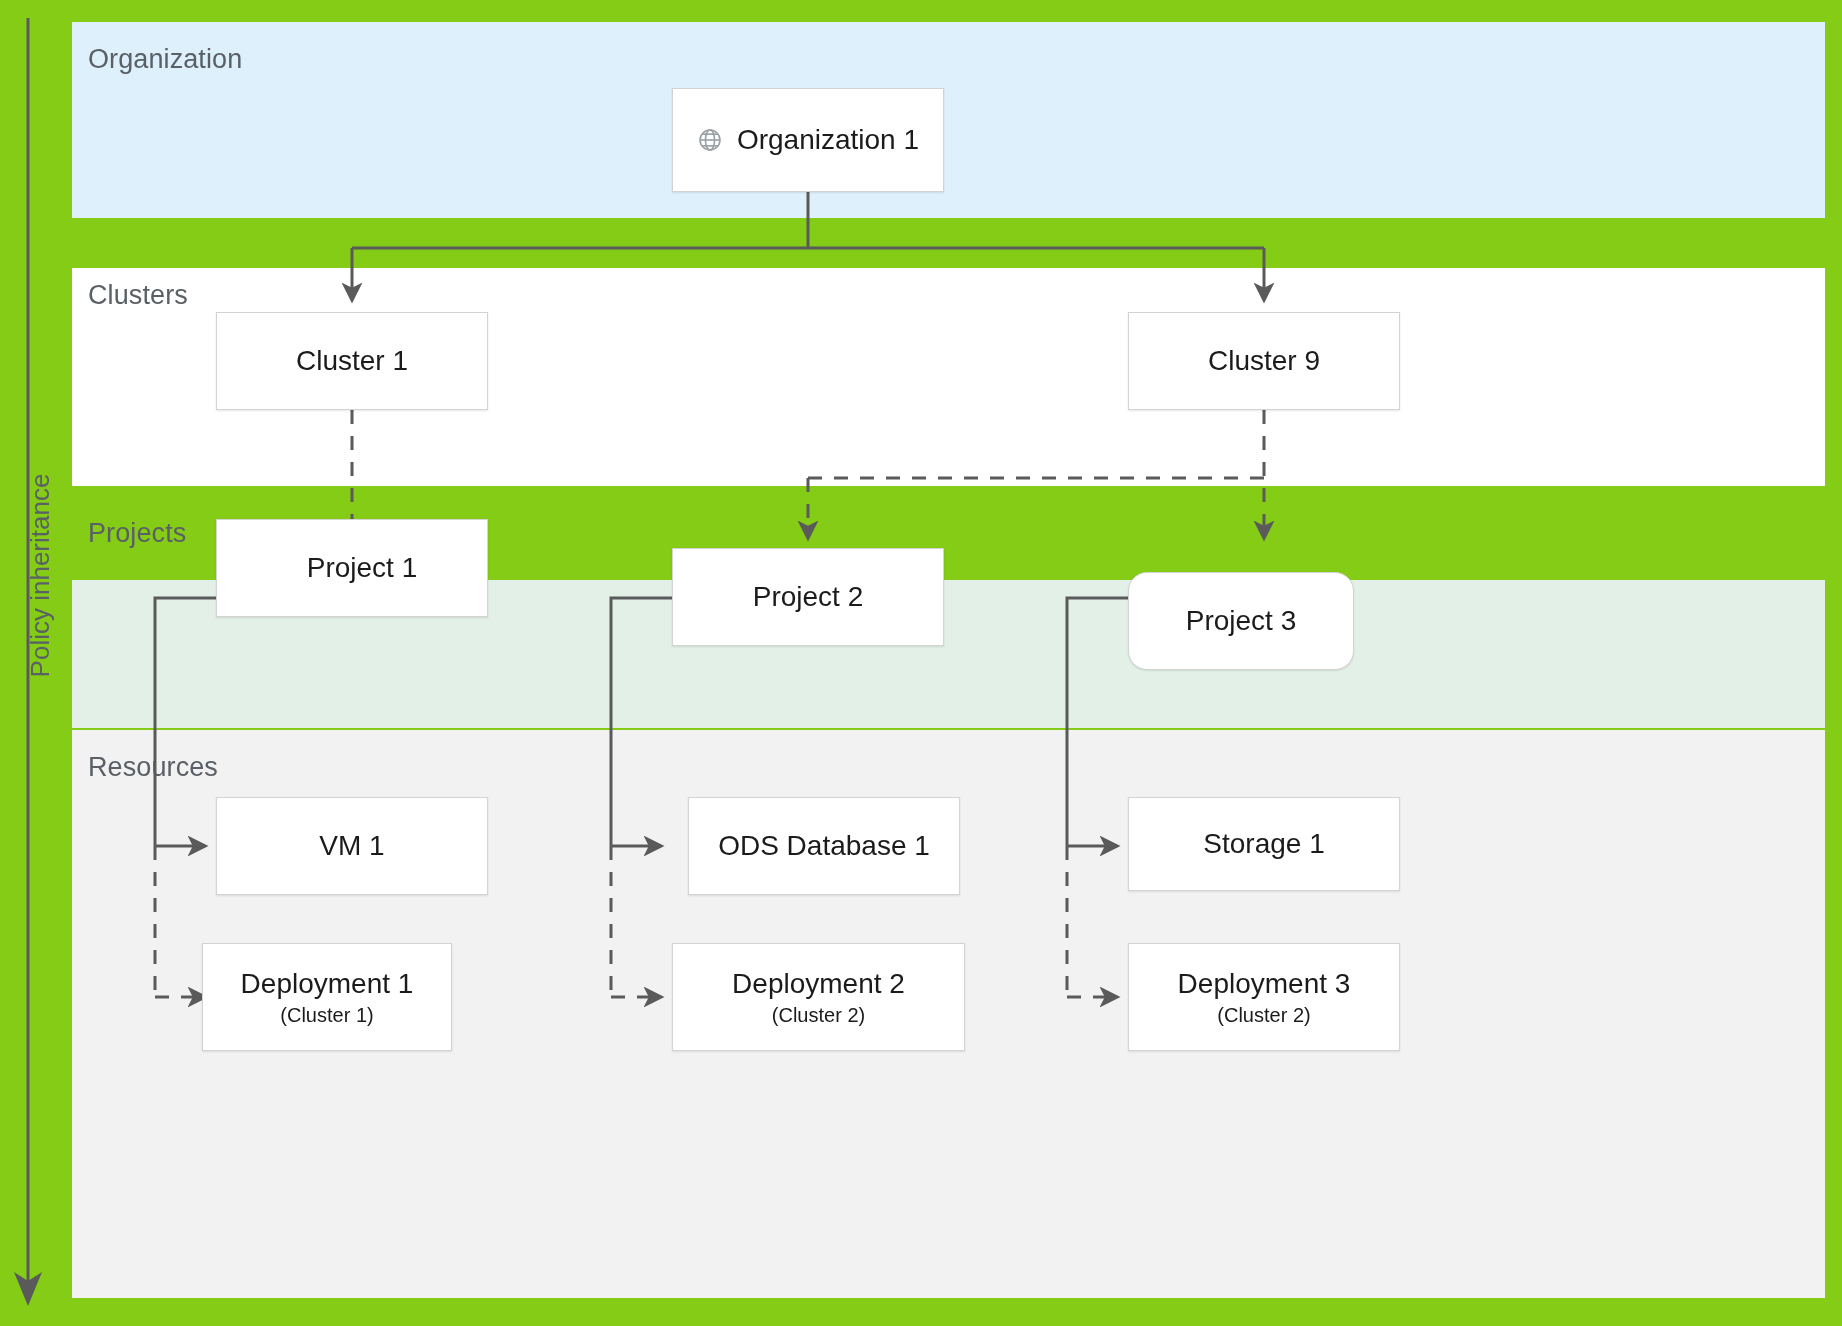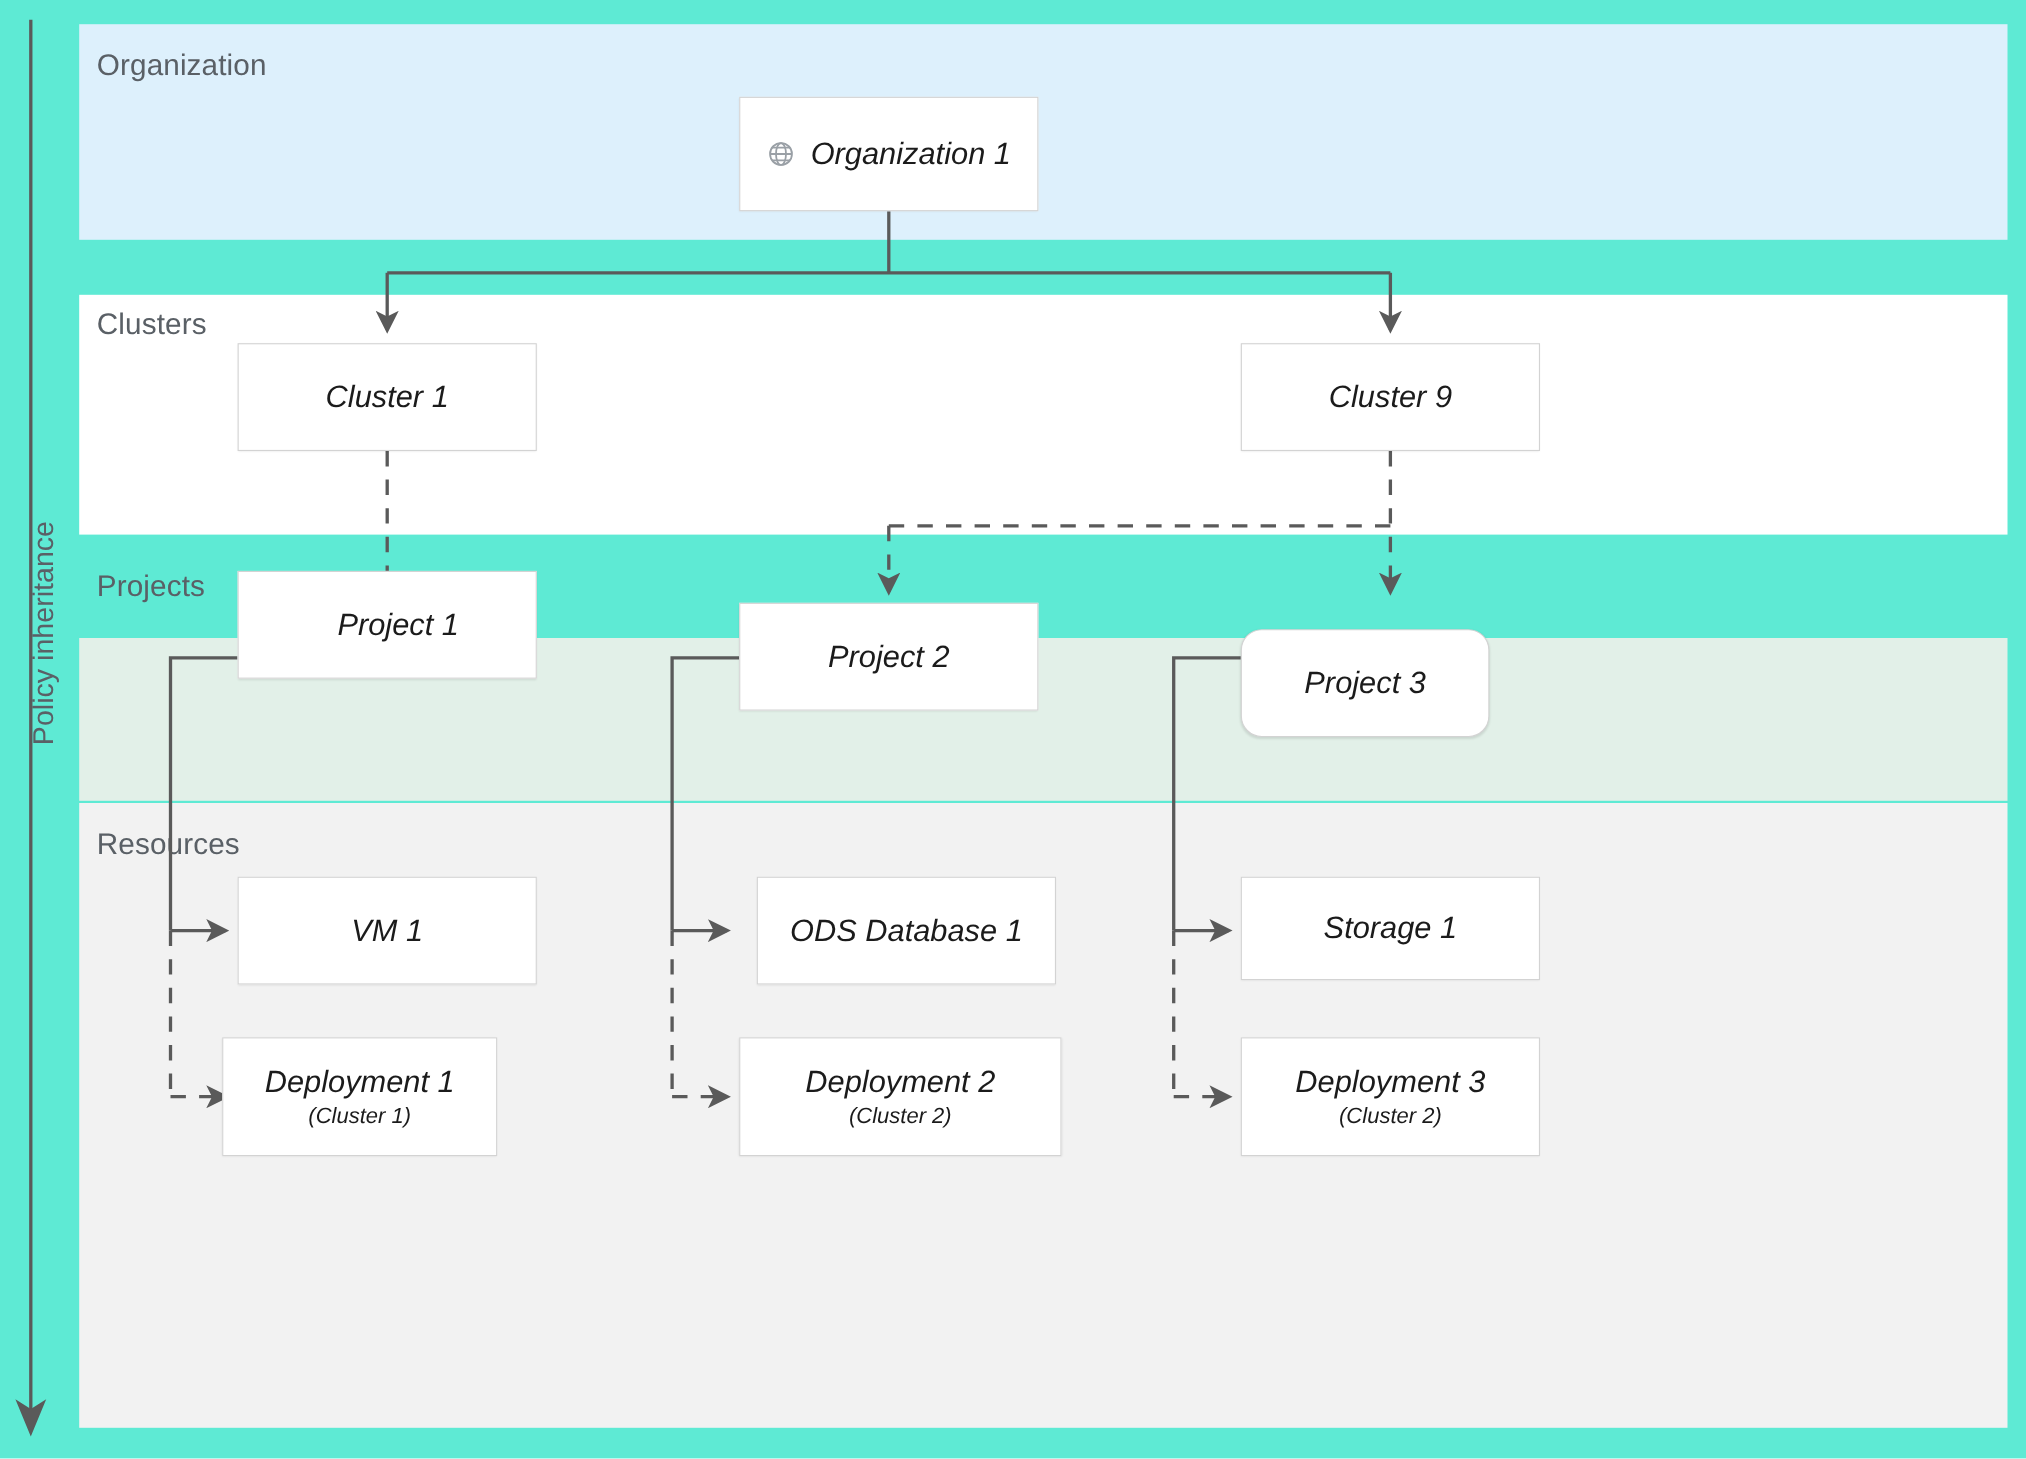--- a/index.html
+++ b/index.html
@@ -9,21 +9,21 @@
     background: #ffffff;
   }
   body {
     font-family: "Liberation Sans", sans-serif;
     -webkit-font-smoothing: antialiased;
   }
   #canvas {
     position: relative;
     width: 1842px;
     height: 1326px;
-    background: #5eead4;
+    background: #84cc16;
     overflow: hidden;
   }
   
   .band {
     position: absolute;
     left: 72px;
     width: 1753px;
   }
   .band-org       { top: 22px;   height: 196px; background: #ddf0fc; }
   .band-clusters  { top: 268px;  height: 218px; background: #ffffff; }
@@ -49,21 +49,20 @@
     background: #ffffff;
     border: 1px solid #d3d3d3;
     box-shadow: 0 1px 2px rgba(0,0,0,.10);
     display: flex;
     flex-direction: column;
     align-items: center;
     justify-content: center;
     font-size: 28px;
     color: #1b1b1b;
     white-space: nowrap;
-    font-style: italic;
   }
   .node .row {
     display: flex;
     align-items: center;
     gap: 14px;
   }
   .node .sub {
     font-size: 20px;
     color: #1b1b1b;
     margin-top: 4px;

